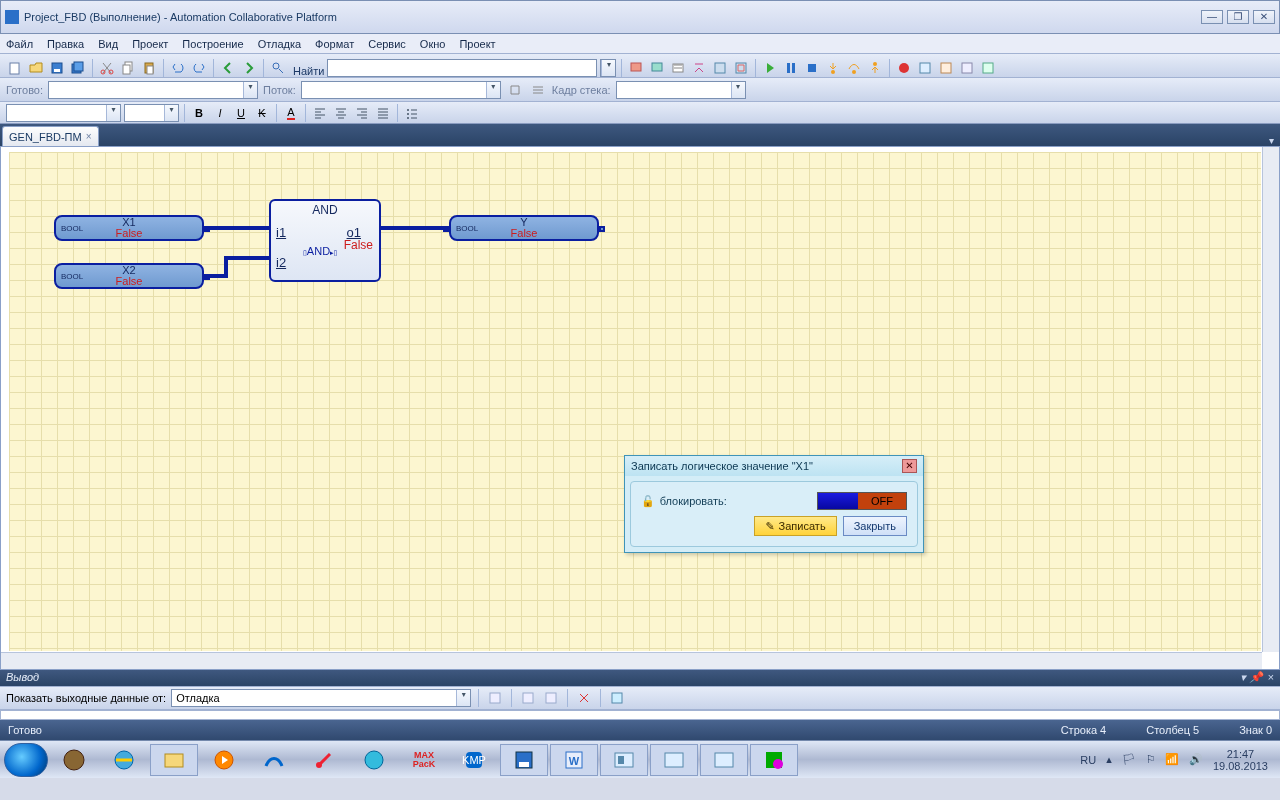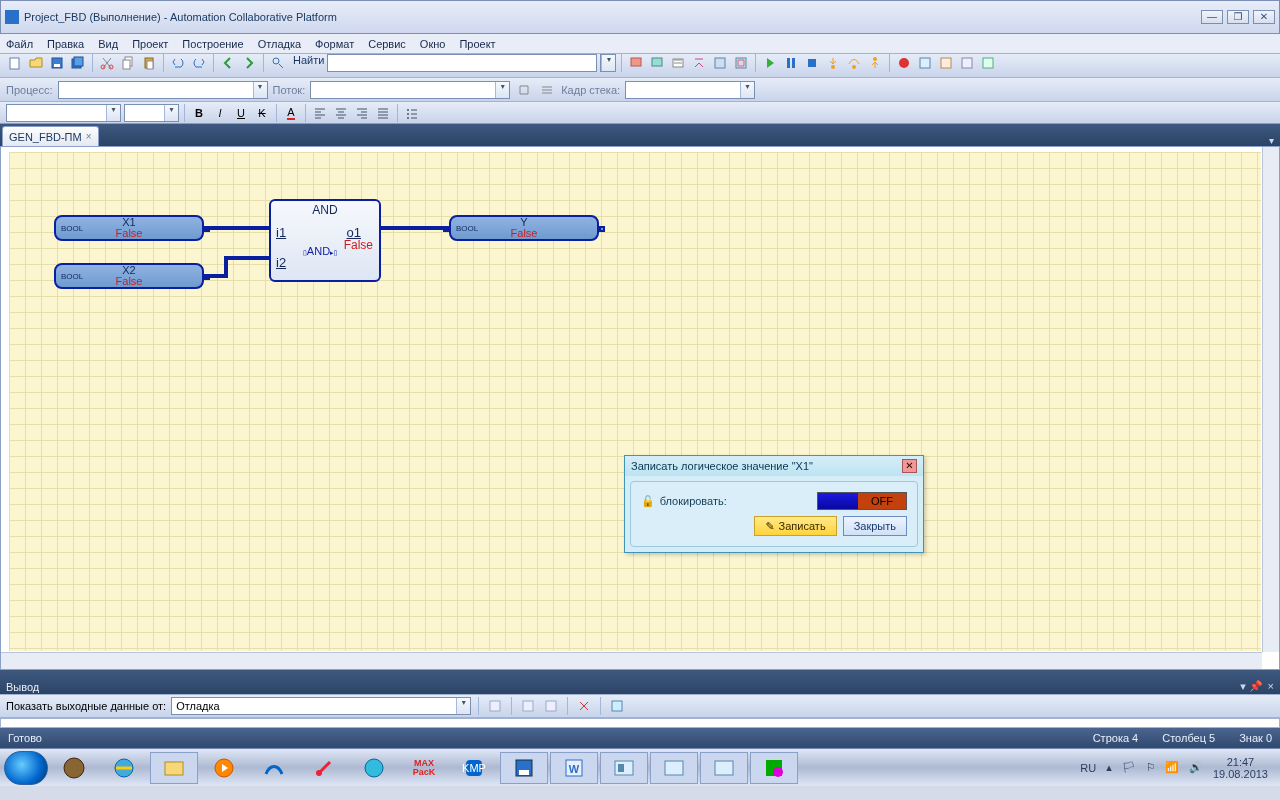--- a/index.html
+++ b/index.html
@@ -7,21 +7,21 @@
 
 .title-bar { height: 22px; background: linear-gradient(#e7ecf8,#cfd8ee); border: 1px solid #7a8fb3; display: flex; align-items: center; padding: 16px 4px; }
 .title-bar .icon { width: 14px; height: 14px; background: #2a6fc8; margin-right: 5px; }
 .title-bar .text { flex: 1; color: #1b3b64; }
 .win-btns { display: flex; gap: 4px; }
 .win-btn { width: 22px; height: 14px; border: 1px solid #7a90b2; background: linear-gradient(#f0f4fb,#d7dfef); font-size: 10px; text-align: center; line-height: 12px; color: #3a5079; }
 
 .menu-bar { height: 20px; background: #e9edf8; display: flex; align-items: center; padding: 8px 6px; gap: 14px; border-bottom: 1px solid #a2b2d2; }
 .menu-bar span { color: #15294a; cursor: default; }
 
-.toolbar { height: 24px; background: linear-gradient(#e6ecf8,#c9d4ea); border-bottom: 1px solid #a2b2d2; display: flex; align-items: flex-start; padding: 0 6px; gap: 3px; }
+.toolbar { height: 24px; background: linear-gradient(#e6ecf8,#c9d4ea); border-bottom: 1px solid #a2b2d2; display: flex; align-items: flex-end; padding: 0 6px; gap: 3px; }
 .tbtn { width: 18px; height: 18px; border: 1px solid transparent; display: flex; align-items: center; justify-content: center; }
 .tbtn svg { width: 14px; height: 14px; }
 .sep { width: 1px; height: 18px; background: #a2b6da; margin: 0 2px; }
 .find-lbl { color: #1c3966; margin-left: 3px; }
 .find-input { width: 270px; height: 18px; border: 1px solid #7a90b2; background: #fff; }
 .combo { height: 18px; border: 1px solid #7a90b2; background: #fff; display: flex; align-items: center; }
 .combo .arr { width: 14px; height: 16px; background: linear-gradient(#f6f9fe,#dce5f4); border-left: 1px solid #a6b8d9; text-align: center; font-size: 8px; color: #456; }
 
 .tb2 { height: 24px; background: linear-gradient(#e6ecf8,#c9d4ea); border-bottom: 1px solid #a2b2d2; display: flex; align-items: center; padding: 0 6px; gap: 5px; }
 .lbl2 { color: #6d7e9e; }
@@ -64,27 +64,27 @@
 .dlg-row { display: flex; align-items: center; margin-bottom: 6px; gap: 5px; }
 .dlg-row .t { color: #123d56; }
 .val-true { flex:0 0 90px; height: 18px; border: 1px solid #333; background: linear-gradient(#ff3030,#dd1818); color: #000; text-align: center; line-height: 16px; font-size: 11px; margin-left: auto; }
 .toggle-off { flex:0 0 90px; height: 18px; border: 1px solid #555; display: flex; margin-left: auto; }
 .toggle-off .sw { width: 40px; background: linear-gradient(#1a1ae0,#0808a0); }
 .toggle-off .lb { flex: 1; background: #c2410c; text-align: center; line-height: 16px; }
 .dlg-btns { display: flex; justify-content: flex-end; gap: 6px; margin-top: 4px; }
 .dlg-btn { height: 20px; padding: 0 10px; border: 1px solid #c9a227; background: linear-gradient(#ffe98a,#ffd33a); display: flex; align-items: center; gap: 4px; color: #3a2a00; }
 .dlg-btn.gray { background: linear-gradient(#eef4fe,#cfe0f7); border-color: #6a8bc4; color: #163a70; }
 
-.out-header { height: 24px; background: linear-gradient(#3f587f,#2b4466); color: #e6edf9; padding: 1px 6px; display: flex; align-items: flex-end; }
+.out-header { height: 16px; background: linear-gradient(#3f587f,#2b4466); color: #e6edf9; padding: 1px 6px; display: flex; align-items: flex-start; font-style: italic; }
 .out-header .r { margin-left: auto; display: flex; gap: 4px; font-size: 10px; color: #cbd7ee; }
 .out-toolbar { height: 24px; background: linear-gradient(#e6ecf8,#c9d4ea); border-top: 1px solid #a2b2d2; border-bottom: 1px solid #a2b2d2; display: flex; align-items: center; padding: 0 6px; gap: 5px; }
 .out-area { height: 10px; background: #fff; border: 1px solid #a2b2d2; }
 
 .status { height: 20px; background: linear-gradient(#4a6590,#30496f); color: #e8effb; display: flex; align-items: center; padding: 0 8px; gap: 25px; }
-.status .r { margin-left: auto; display: flex; gap: 24px; }
+.status .r { margin-left: auto; display: flex; gap: 40px; }
 
 .taskbar { height: 38px; background: linear-gradient(#dfe7f6,#aeb9d2,#dfe7f6); border-top: 1px solid #7489ac; display: flex; align-items: center; padding: 0 4px; gap: 2px; }
 .start { width: 44px; height: 34px; border-radius: 20px; background: radial-gradient(circle at 40% 40%, #6cf, #06c 60%, #036); border: 1px solid #3060a0; }
 .tbi { width: 48px; height: 32px; border: 1px solid transparent; display: flex; align-items: center; justify-content: center; }
 .tbi.act { background: #cbd7ee; border-color: #8aa0c8; }
 .tray { margin-left: auto; display: flex; align-items: center; gap: 10px; color: #2a3e62; padding-right: 8px; }
 .clock { text-align: center; font-size: 11px; line-height: 12px; }
 </style>
 </head>
 <body>
@@ -279,21 +279,21 @@
       </svg>
     </div>
   <div class="tbtn">
       <svg>
         <rect x="2" y="2" width="10" height="10" fill="#dfe" stroke="#5a8"></rect>
       </svg>
     </div>
 </div>
 
 <div class="tb2">
-  <span class="lbl2">Процесс:</span>
+  <span class="lbl2">Готово:</span>
   <div class="combo" style="width:210px">
       <div style="flex:1"></div>
       <div class="arr">▾</div>
     </div>
   <span class="lbl2">Поток:</span>
   <div class="combo" style="width:200px">
       <div style="flex:1"></div>
       <div class="arr">▾</div>
     </div>
   <div class="tbtn">

